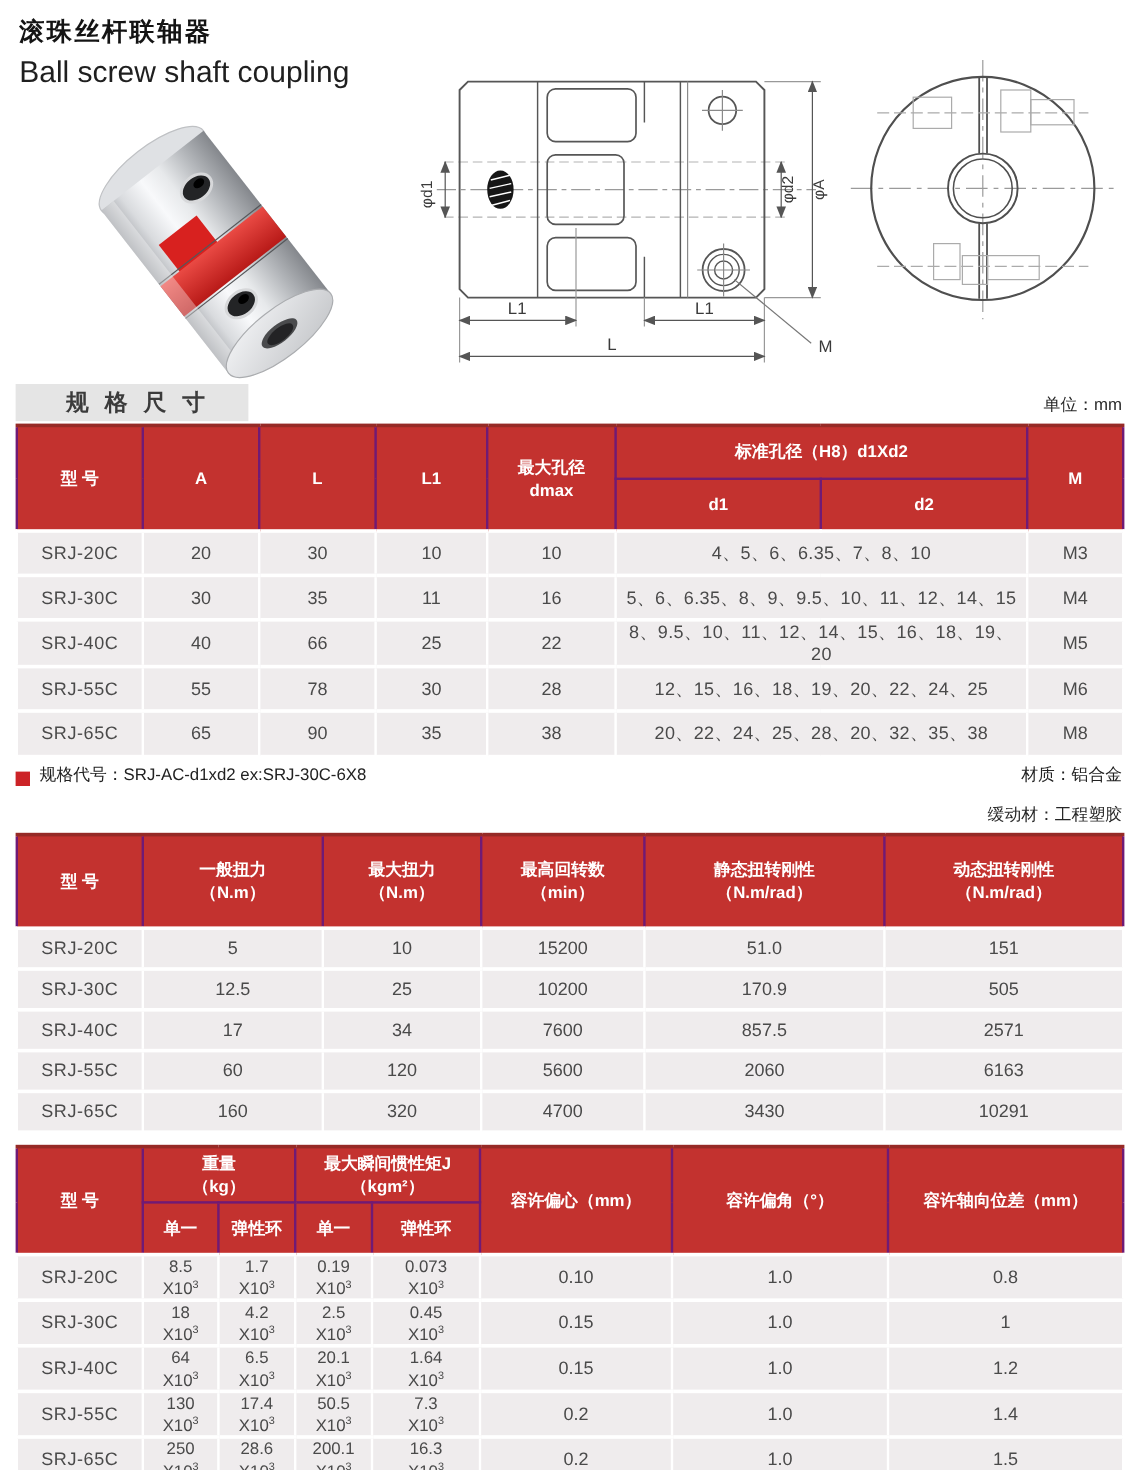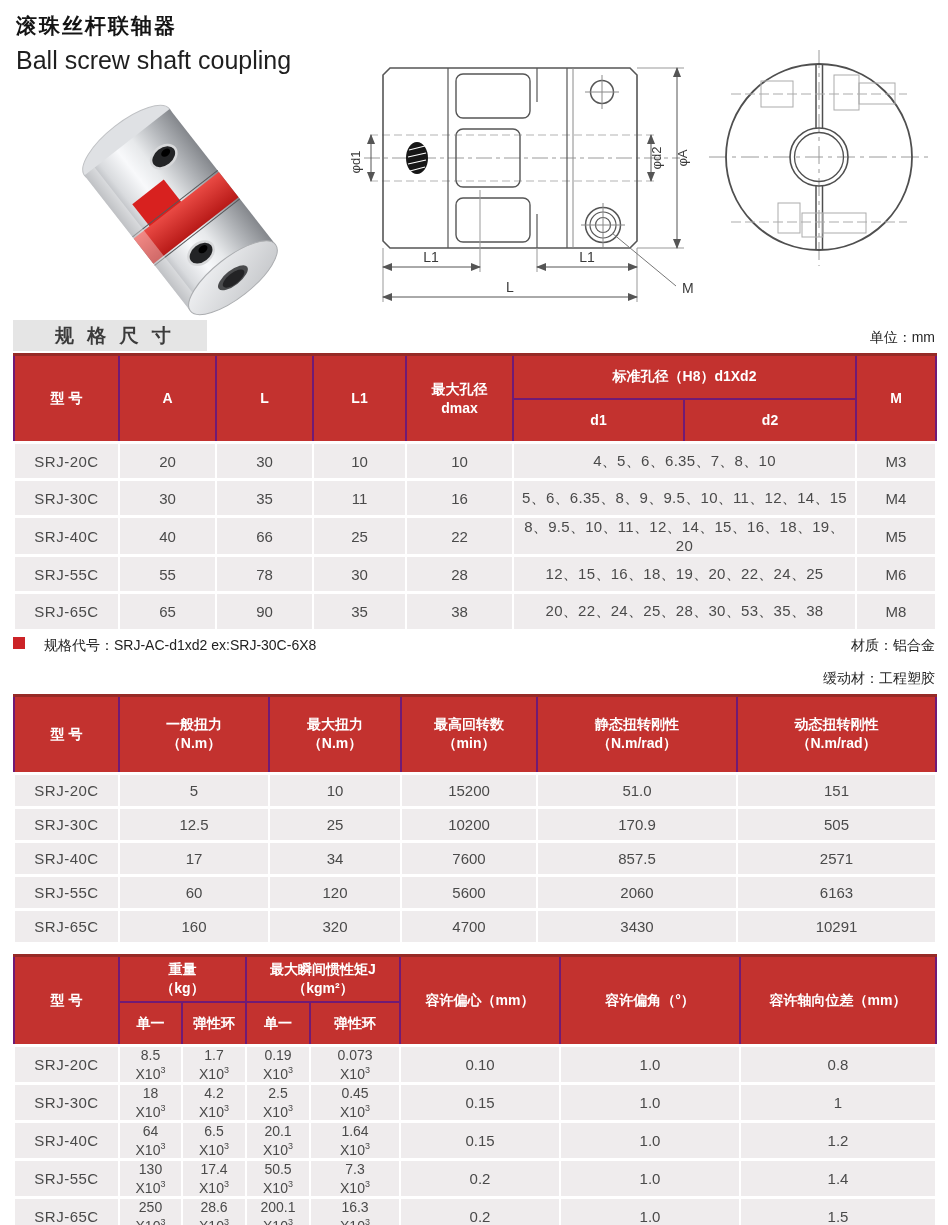--- a/index.html
+++ b/index.html
@@ -31,21 +31,21 @@
   .spec thead tr{height:44px;} .spec tbody tr{height:37px;}
   .perf thead tr{height:78px;} .perf tbody tr{height:34px;}
   .tol  thead tr.r1{height:46px;} .tol thead tr.r2{height:44px;} .tol tbody tr{height:38px;}
   td.bores{font-size:14px;letter-spacing:.3px;}
   td.model{letter-spacing:.5px;}
   .sci{font-size:14px;line-height:15px;}
   .sci sup{font-size:9px;}
   
   .note-row{height:30px;margin:0 13px;display:flex;align-items:center;justify-content:space-between;
             font-size:14px;color:#222;}
-  .code-note{display:flex;align-items:flex-start;gap:11px;}
+  .code-note{display:flex;align-items:flex-end;}
   .bullet{width:12px;height:12px;background:#cc2327;margin-right:8px;flex:0 0 auto;}
   .gap{height:10px;}
 </style>
 </head>
 <body>
 
 <div class="page">
 
   <div class="top">
     <h1 class="title-zh">滚珠丝杆联轴器</h1>
@@ -240,21 +240,21 @@
         <td>28</td>
         <td class="bores" colspan="2">12、15、16、18、19、20、22、24、25</td>
         <td>M6</td>
       </tr>
       <tr>
         <td class="model">SRJ-65C</td>
         <td>65</td>
         <td>90</td>
         <td>35</td>
         <td>38</td>
-        <td class="bores" colspan="2">20、22、24、25、28、30、53、35、38</td>
+        <td class="bores" colspan="2">20、22、24、25、28、20、32、35、38</td>
         <td>M8</td>
       </tr>
     </tbody>
   </table>
 
   <div class="note-row">
     <div class="code-note">
       <span class="bullet"></span>
       <span>规格代号：SRJ-AC-d1xd2   ex:SRJ-30C-6X8</span>
     </div>

